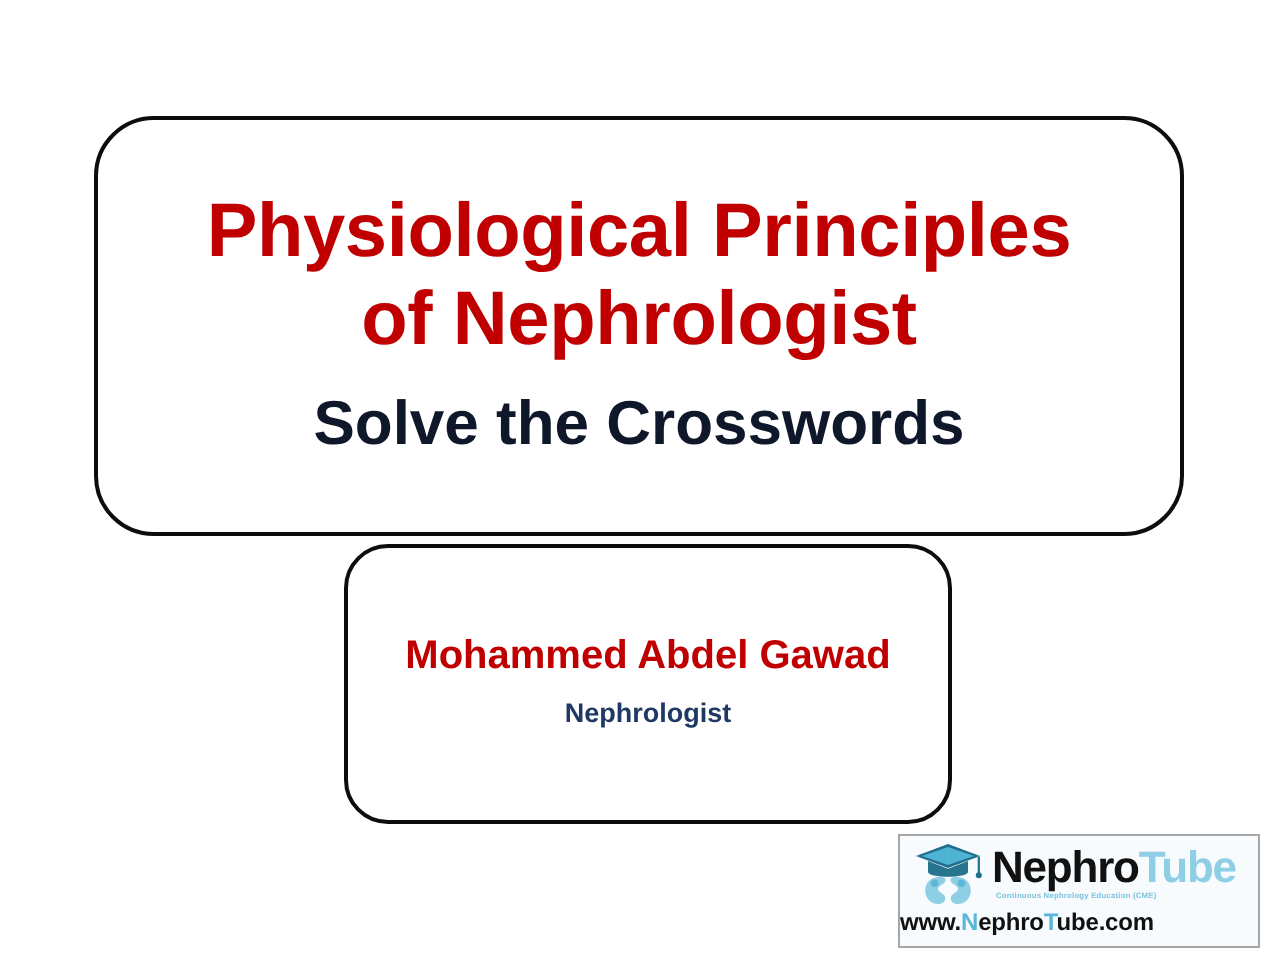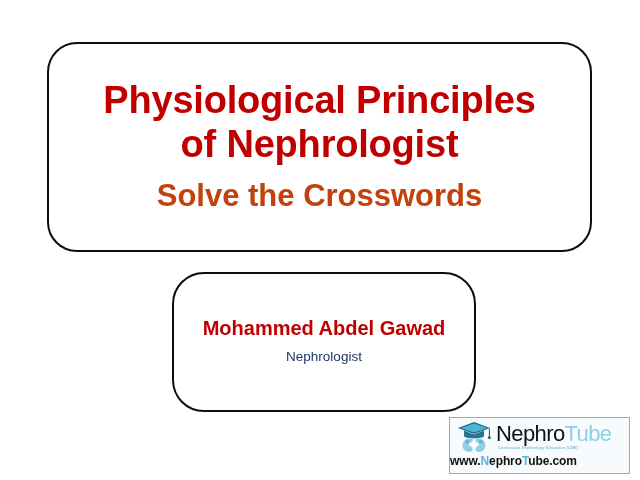--- a/index.html
+++ b/index.html
@@ -19,21 +19,21 @@
     left: 0; top: 0;
     width: 640px;
     height: 480px;
     background: #ffffff;
   }
 
   
   #title-box {
     position: absolute;
     left: 47px;
-    top: 42px;
+    top: 58px;
     width: 545px;
     height: 210px;
     box-sizing: border-box;
     border: 2.2px solid #0d0d0d;
     border-radius: 30px;
     background: #ffffff;
     display: flex;
     flex-direction: column;
     align-items: center;
     justify-content: center;
@@ -43,57 +43,57 @@
     font-weight: bold;
     font-size: 38px;
     line-height: 1.12;
     letter-spacing: -0.2px;
     text-align: center;
     white-space: nowrap;
   }
   #title-line-1 { margin-top: -2px; }
   #title-line-2 { margin-top: 2px; }
   #title-subtitle {
-    color: #c2410c;
+    color: #0f172a;
     font-weight: bold;
     font-size: 31px;
     line-height: 1.15;
     text-align: center;
     margin-top: 12px;
     white-space: nowrap;
   }
 
   
   #author-box {
     position: absolute;
     left: 172px;
     top: 272px;
     width: 304px;
     height: 140px;
     box-sizing: border-box;
     border: 2.2px solid #0d0d0d;
-    border-radius: 32px;
+    border-radius: 22px;
     background: #ffffff;
     display: flex;
     flex-direction: column;
     align-items: center;
     justify-content: center;
   }
   #author-name {
     color: #C00000;
     font-weight: bold;
     font-size: 20px;
     line-height: 1.2;
     text-align: center;
     margin-bottom: 7px;
     white-space: nowrap;
   }
   .author-line {
     color: #1F3864;
-    font-weight: normal;
+    font-weight: bold;
     font-size: 13.5px;
     line-height: 1.55;
     text-align: center;
     white-space: nowrap;
   }
   .hl-blue { color: #2E74B5; }
 
   
   #logo-box {
     position: absolute;
@@ -121,21 +121,21 @@
     margin-left: 3px;
     flex: 0 0 auto;
   }
   #logo-wordmark {
     position: relative;
     margin-left: 1px;
     line-height: 1;
   }
   #logo-word {
     font-size: 22px;
-    font-weight: normal;
+    font-weight: bold;
     letter-spacing: -0.6px;
     white-space: nowrap;
   }
   .logo-nephro { color: #111111; }
   .logo-tube { color: #8ECFE6; }
   #logo-tagline {
     font-size: 3.9px;
     font-weight: bold;
     color: #7ec3dd;
     letter-spacing: 0.1px;

